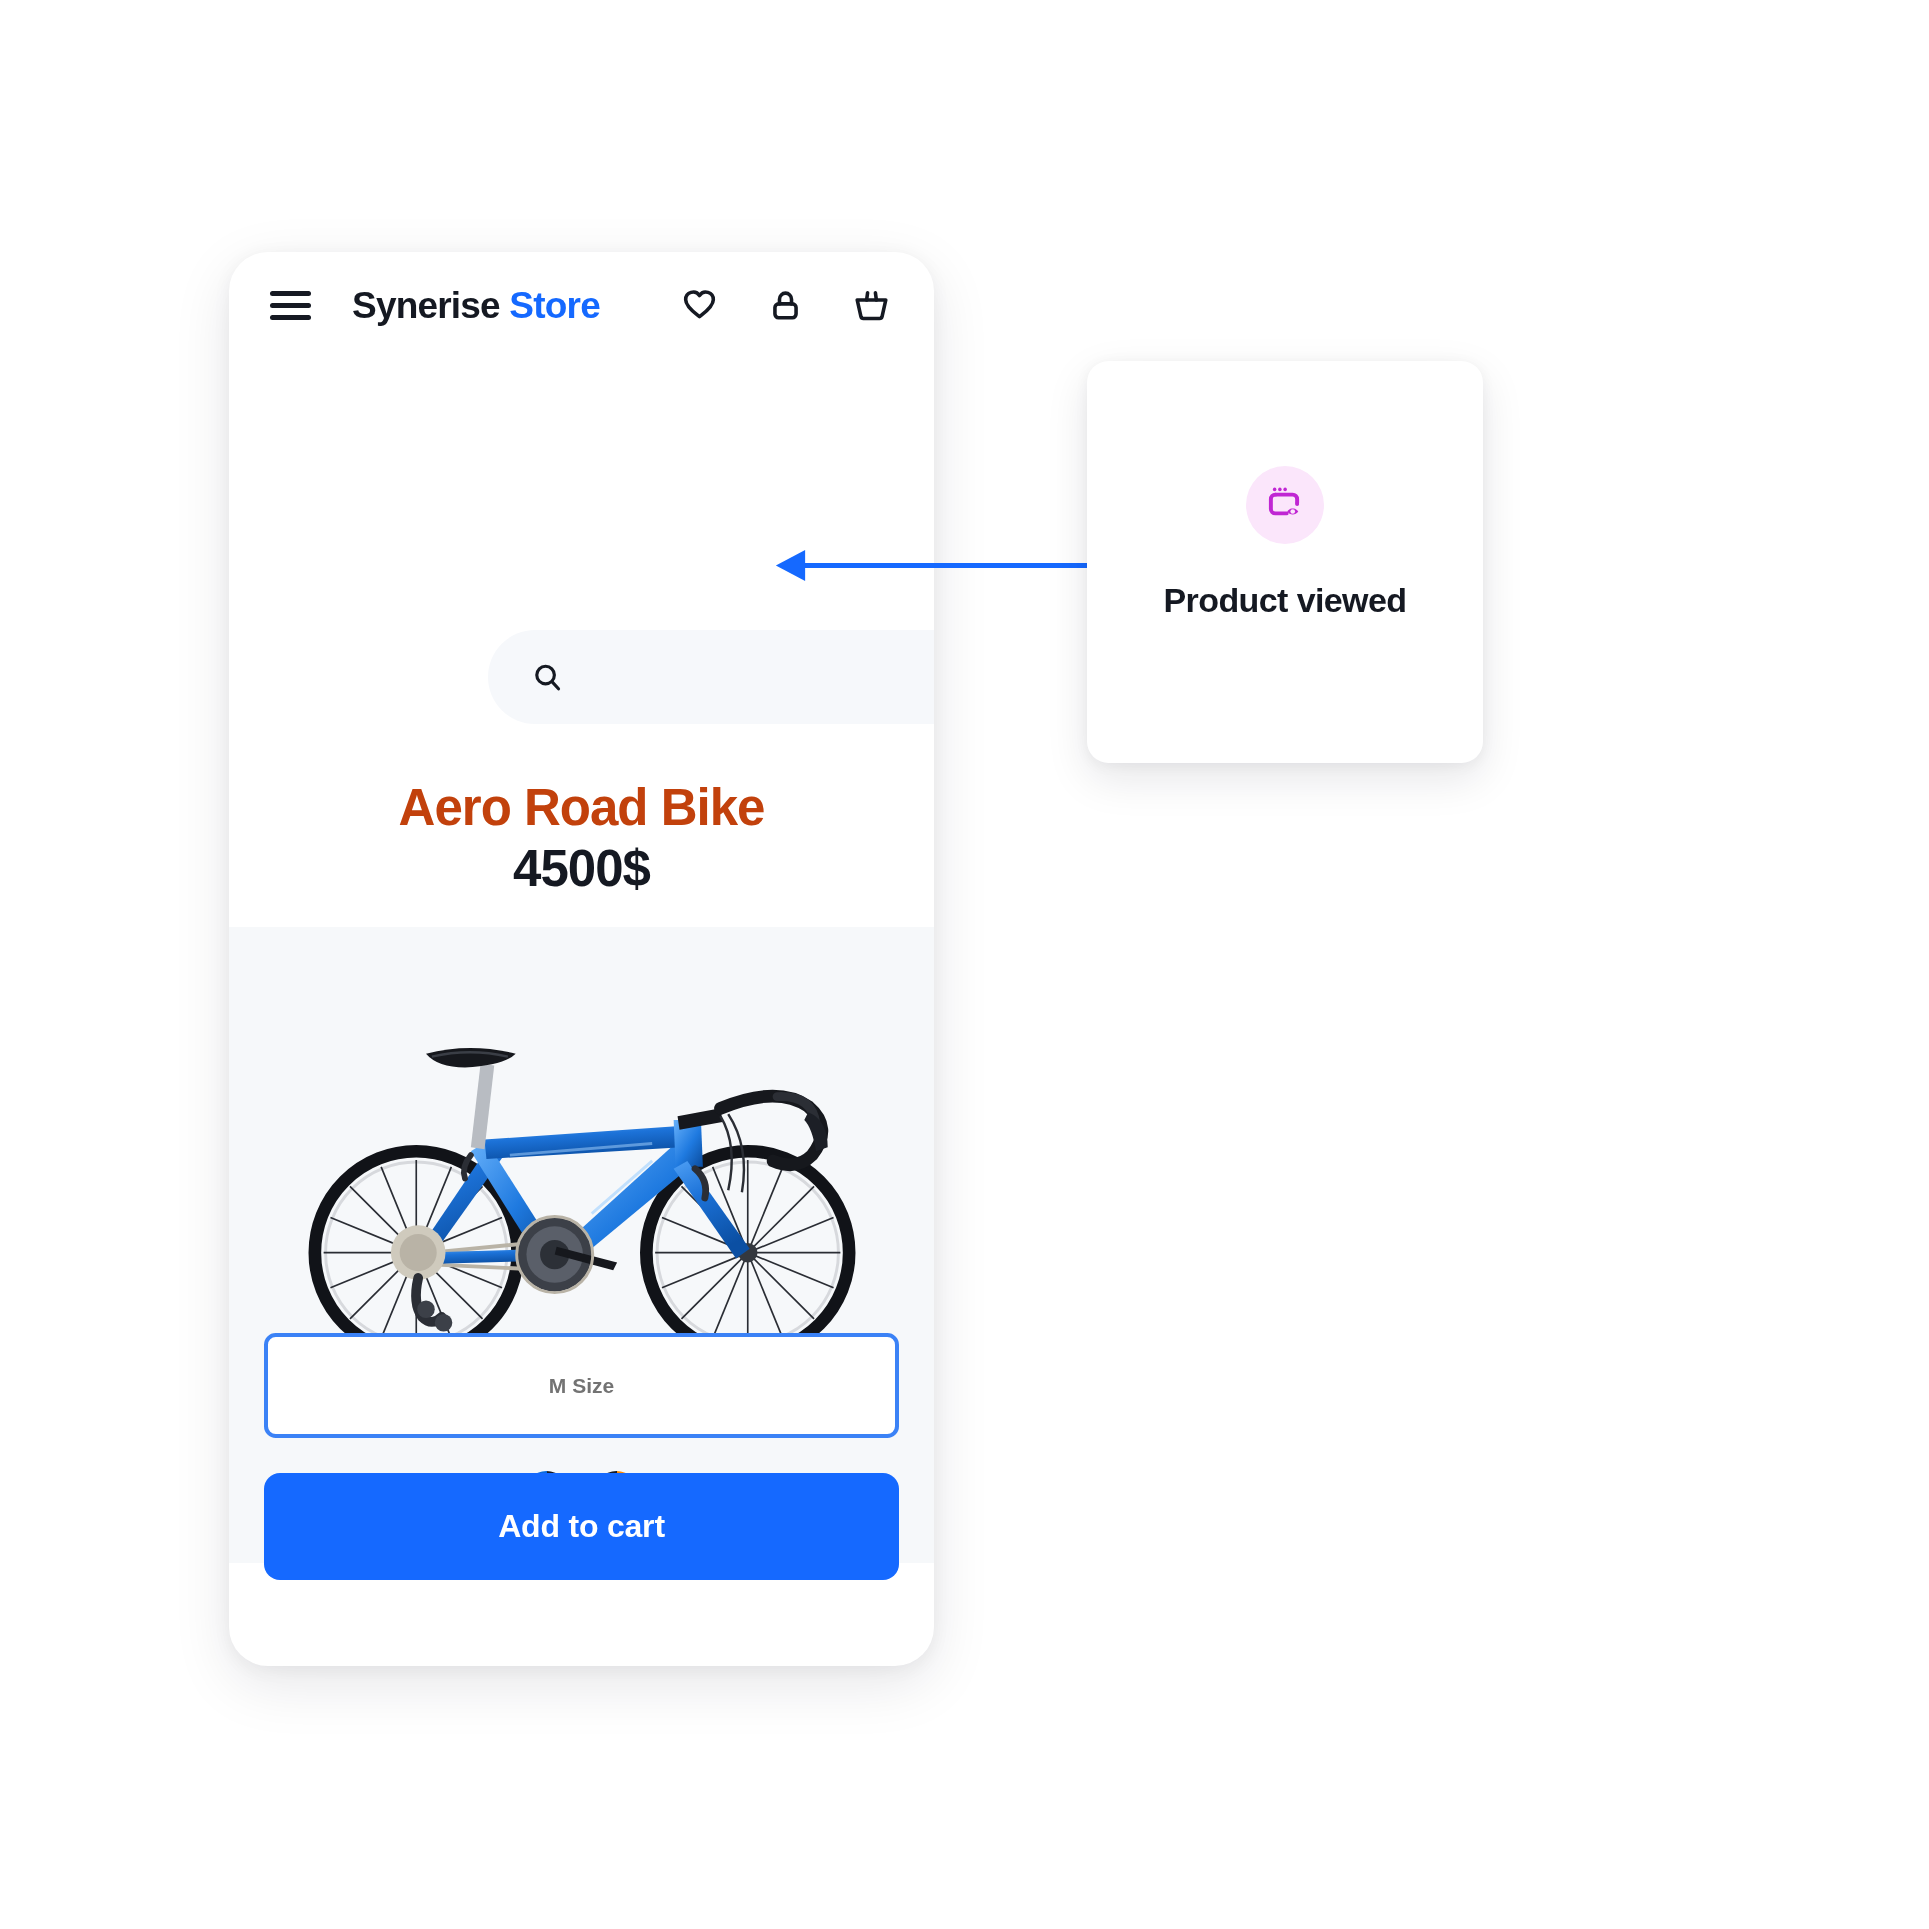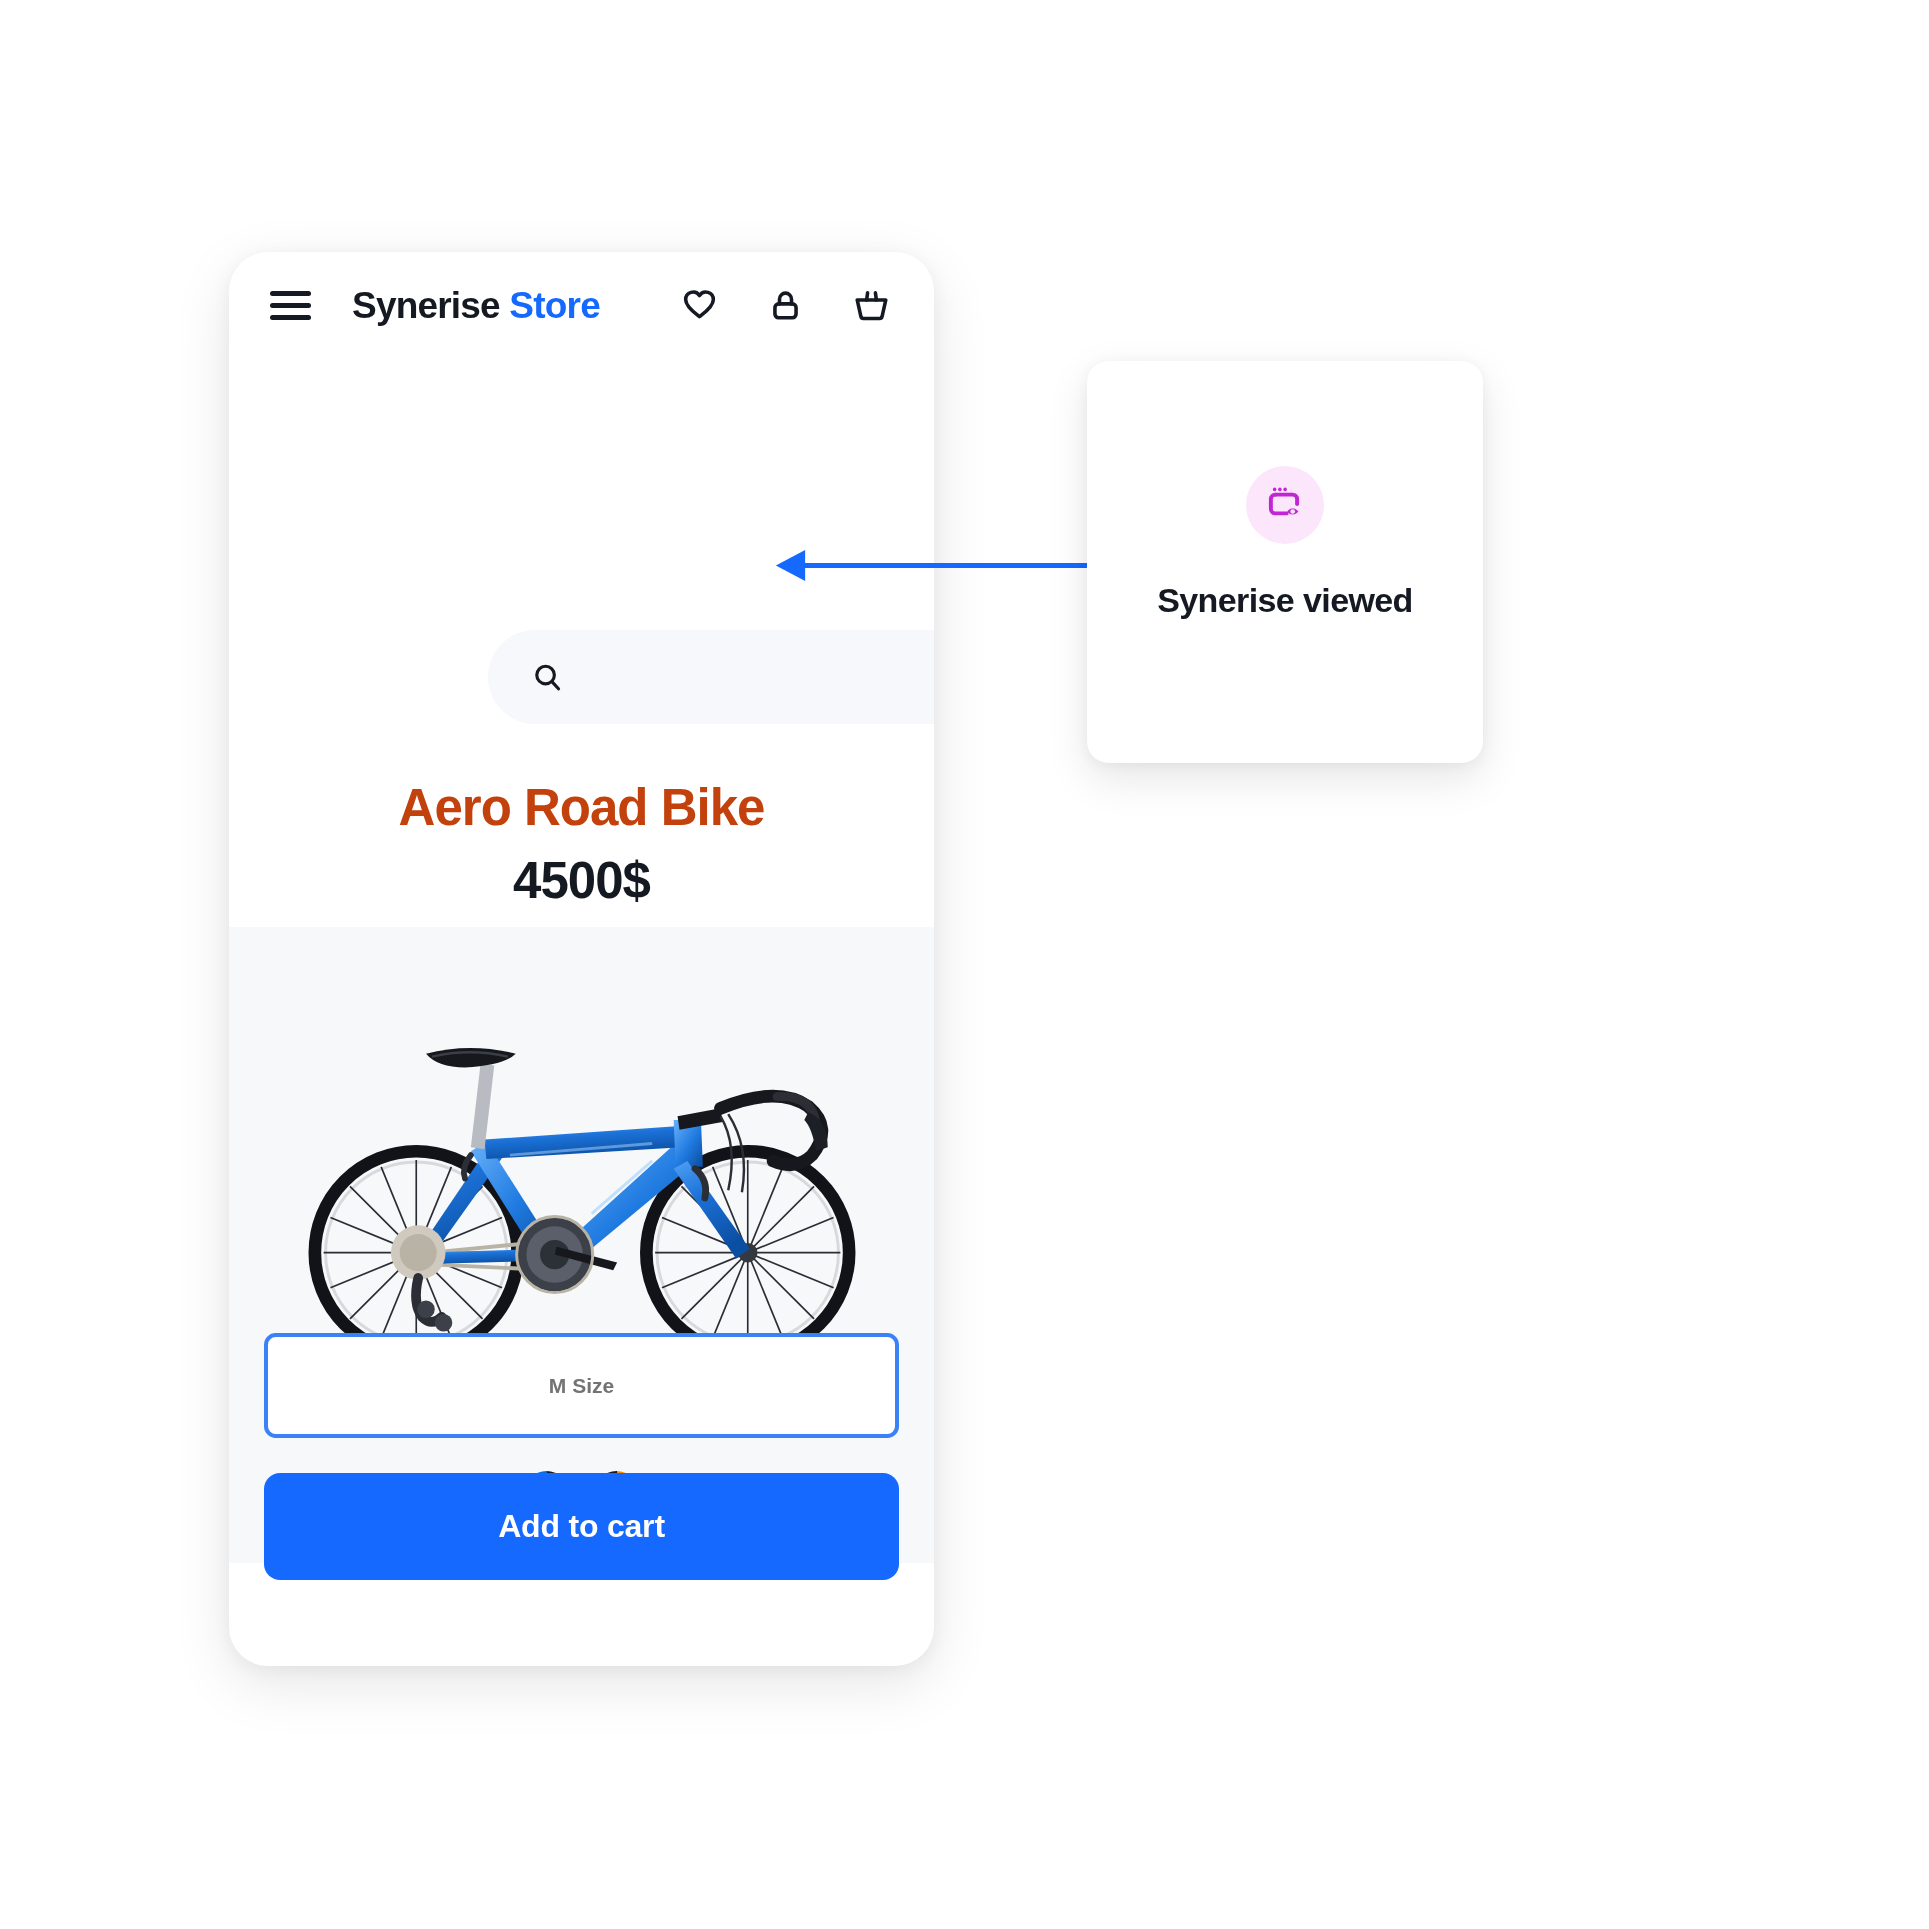--- a/index.html
+++ b/index.html
@@ -126,21 +126,21 @@
     color: #c2410c;
     letter-spacing: -1px;
     line-height: 1.12;
   }
   #product-price {
     font-size: 51px;
     font-weight: 700;
     color: #151922;
     letter-spacing: -1px;
     line-height: 1.12;
-    margin-top: 16px;
+    margin-top: 4px;
   }
 
   
   #image-band {
     position: absolute;
     left: 0;
     top: 675px;
     width: 705px;
     height: 636px;
     background: #f6f8fa;
@@ -484,17 +484,17 @@
           <circle cx="9.0" cy="3.4" r="0.95"></circle>
           <circle cx="11.8" cy="3.4" r="0.95"></circle>
         </g>
         <path d="M6.6 6.2h9.2a2.4 2.4 0 0 1 2.4 2.4v2.1" fill="none" stroke="#C026D3" stroke-width="2.1" stroke-linecap="round"></path>
         <path d="M18.2 11.2v0M6.6 6.2A2.4 2.4 0 0 0 4.2 8.6v5.2a2.4 2.4 0 0 0 2.4 2.4h6.0" fill="none" stroke="#C026D3" stroke-width="2.1" stroke-linecap="round"></path>
         <path d="M12.9 15.2c1.3-2.1 4.6-2.1 5.9 0-1.3 2.1-4.6 2.1-5.9 0z" fill="#C026D3"></path>
         <circle cx="15.85" cy="15.2" r="1.25" fill="#fbe6fb"></circle>
       </svg>
     </div>
 
-    <div id="annotation-label">Synerise viewed</div>
+    <div id="annotation-label">Product viewed</div>
   </div>
 
 </div>
 
 
 </body></html>

